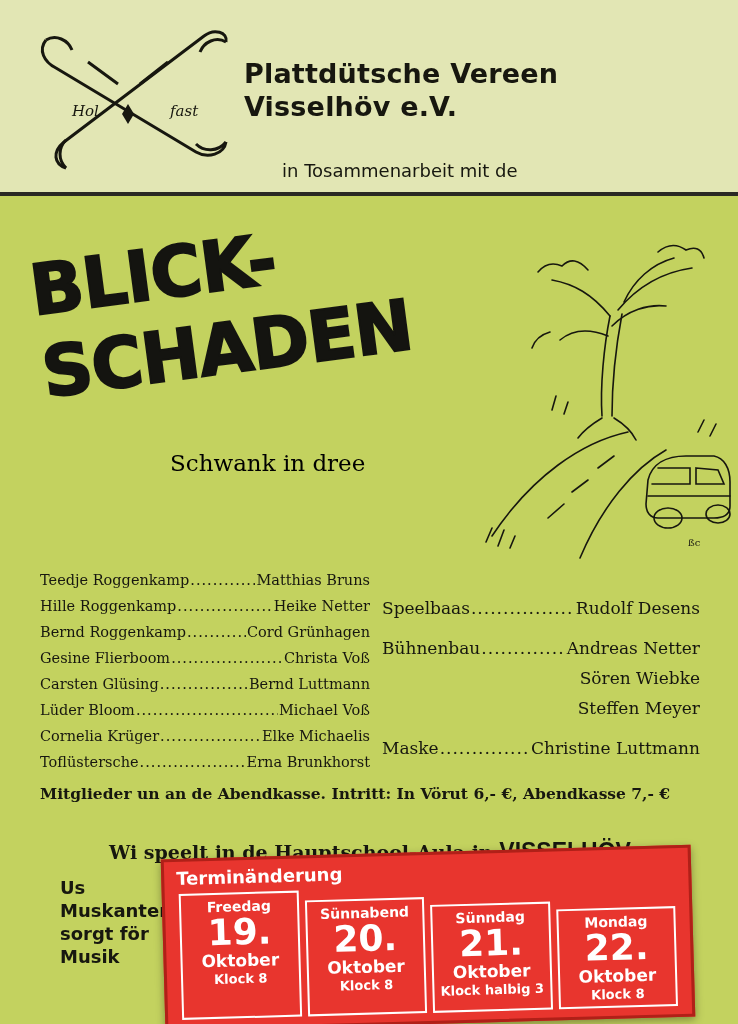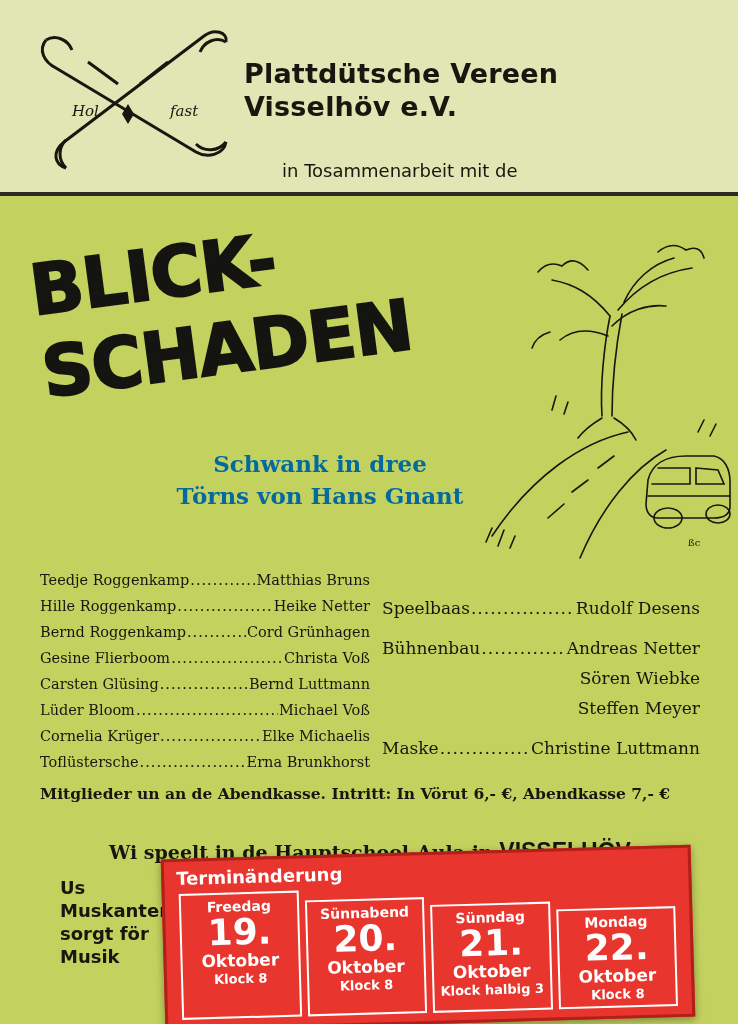--- a/index.html
+++ b/index.html
@@ -59,23 +59,22 @@
   }
   .title-l2 {
     position:absolute; left:22px; top:110px;
     transform: rotate(-7.5deg);
     transform-origin: left bottom;
   }
 
   
   .subtitle {
     position:absolute; left:170px; top:448px; width:300px;
-    text-align:center;
-    font-family: "DejaVu Serif", serif;
-    font-weight:bold; font-size:23px; line-height:1.38; color:#0369a1;
+    font-family: "DejaVu Serif", serif;
+    font-weight:normal; font-size:23px; line-height:1.38; color:#000000;
   }
 
   
   .illo {
     position:absolute; left:452px; top:206px; width:282px; height:360px;
   }
 
   
   .cast {
     position:absolute; left:40px; top:572px; width:330px;
@@ -228,21 +227,20 @@
     </svg>
   </div>
 
   <div class="title-wrap">
     <div class="title-line title-l1">BLICK-</div>
     <div class="title-line title-l2">SCHADEN</div>
   </div>
 
   <div class="subtitle">
     <div>Schwank in dree</div>
-    <div>Törns von Hans Gnant</div>
   </div>
 
   <div class="cast">
     <div class="cast-row">
       <span class="cast-role">Teedje Roggenkamp</span>
       <span class="cast-dots">..........................................</span>
       <span class="cast-actor">Matthias Bruns</span>
     </div>
     <div class="cast-row">
       <span class="cast-role">Hille Roggenkamp</span>

